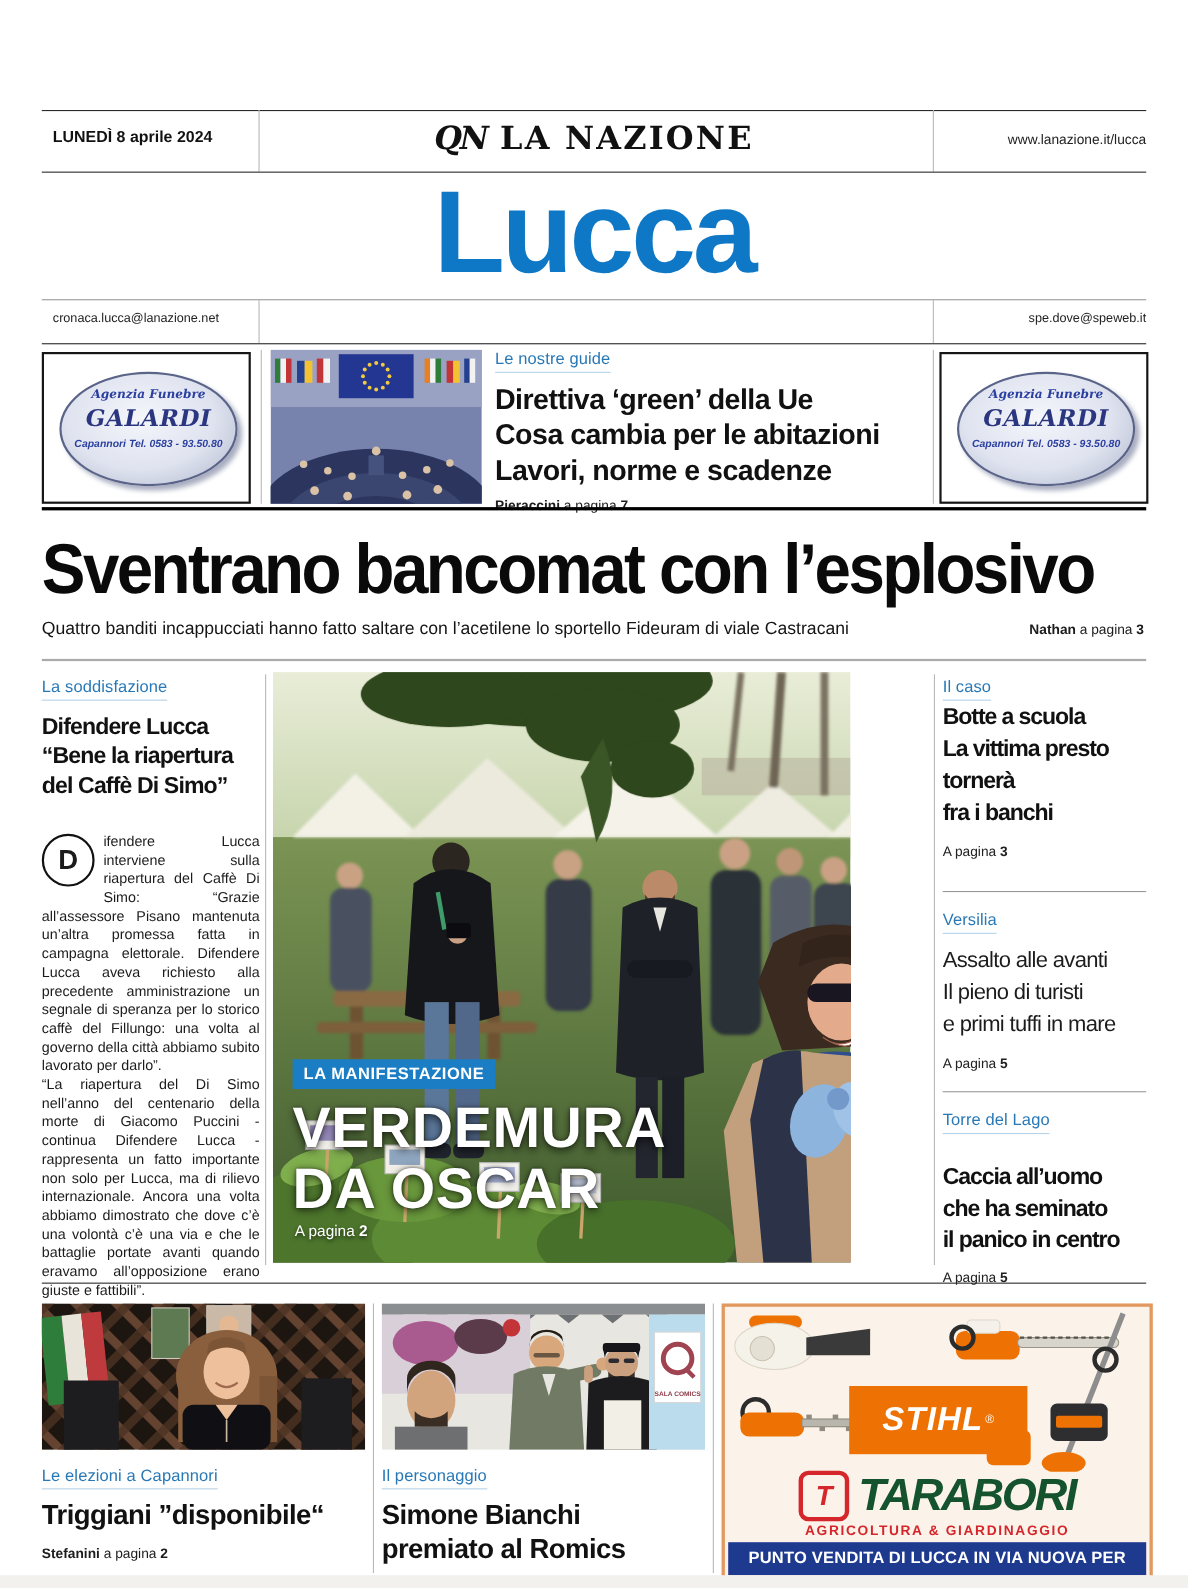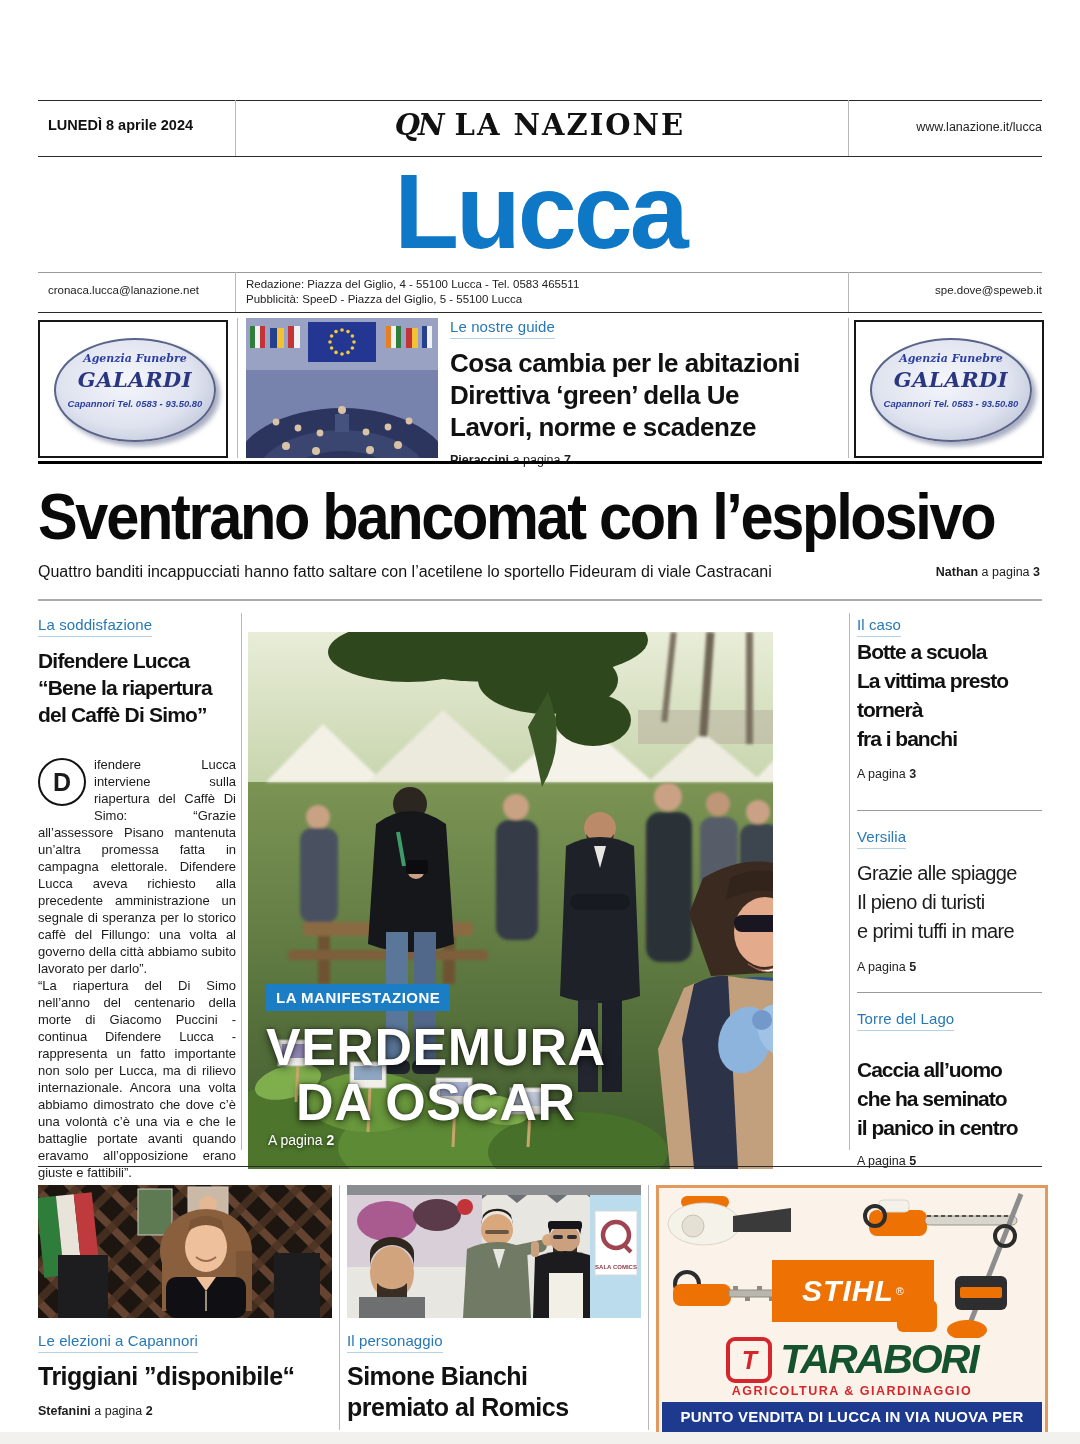--- a/index.html
+++ b/index.html
@@ -69,24 +69,20 @@
   <div class="abs" style="right:38px;top:120px;font-size:12.5px;color:#222;">www.lanazione.it/lucca</div>
   <div class="vline" style="left:235px;top:100px;height:56px"></div>
   <div class="vline" style="left:848px;top:100px;height:56px"></div>
   <div class="hline" style="top:156px"></div>
 
   <div class="abs" style="left:0;width:1080px;top:152px;height:118px;line-height:118px;text-align:center;
        font-size:106px;font-weight:bold;letter-spacing:-3px;color:#0e78c6;">Lucca</div>
 
   <div class="hline soft" style="top:272px"></div>
   <div class="abs" style="left:48px;top:284px;font-size:11.5px;color:#222;">cronaca.lucca@lanazione.net</div>
-  <div class="abs" style="left:246px;top:277px;font-size:11.5px;line-height:15px;color:#222;">
-    <div>Redazione: Piazza del Giglio, 4 - 55100 Lucca - Tel. 0583 465511</div>
-    <div>Pubblicità: SpeeD - Piazza del Giglio, 5 - 55100 Lucca</div>
-  </div>
   <div class="abs" style="right:38px;top:284px;font-size:11.5px;color:#222;">spe.dove@speweb.it</div>
   <div class="vline" style="left:235px;top:272px;height:40px"></div>
   <div class="vline" style="left:848px;top:272px;height:40px"></div>
   <div class="hline" style="top:312px"></div>
 
   <div class="adbox" style="left:38px;top:320px;width:186px;height:134px;">
     <div class="oval">
       <div class="l1">Agenzia Funebre</div>
       <div class="l2">GALARDI</div>
       <div class="l3">Capannori  Tel. 0583 - 93.50.80</div>
@@ -144,22 +140,22 @@
       <circle cx="40" cy="128" r="4"></circle>
         <circle cx="70" cy="133" r="4"></circle>
         <circle cx="124" cy="132" r="4"></circle>
         <circle cx="152" cy="127" r="4"></circle>
     </g>
   </svg>
 
   <div class="abs" style="left:450px;top:318px;">
     <span class="kicker">Le nostre guide</span>
     <div style="margin-top:8px;">
+      <div class="guide-line">Direttiva ‘green’ della Ue</div>
       <div class="guide-line">Cosa cambia per le abitazioni</div>
-      <div class="guide-line">Direttiva ‘green’ della Ue</div>
       <div class="guide-line">Lavori, norme e scadenze</div>
     </div>
     <div class="byline" style="margin-top:10px;"><b>Pieraccini</b><span> a pagina </span><b>7</b></div>
   </div>
   <div class="vline" style="left:848px;top:318px;height:140px"></div>
 
   <div class="adbox" style="left:854px;top:320px;width:186px;height:134px;">
     <div class="oval">
       <div class="l1">Agenzia Funebre</div>
       <div class="l2">GALARDI</div>
@@ -184,21 +180,21 @@
     <div class="body-txt" style="margin-top:28px;">
       <p><span class="dropcap">D</span><span>ifendere Lucca interviene sulla riapertura del Caffè Di Simo: “Grazie all’assessore Pisano mantenuta un’altra promessa fatta in campagna elettorale. Difendere Lucca aveva richiesto alla precedente amministrazione un segnale di speranza per lo storico caffè del Fillungo: una volta al governo della città abbiamo subito lavorato per darlo”.</span></p>
       <p><span>“La riapertura del Di Simo nell’anno del centenario della morte di Giacomo Puccini - continua Difendere Lucca - rappresenta un fatto importante non solo per Lucca, ma di rilievo internazionale. Ancora una volta abbiamo dimostrato che dove c’è una volontà c’è una via e che le battaglie portate avanti quando eravamo all’opposizione erano giuste e fattibili”.</span></p>
     </div>
     <div class="copyright" style="margin-top:14px;">© RIPRODUZIONE RISERVATA</div>
   </div>
 
   <div class="vline" style="left:241px;top:613px;height:537px"></div>
   <div class="vline" style="left:849px;top:613px;height:537px"></div>
 
-  <div class="abs" style="left:248px;top:632px;width:525px;height:537px;overflow:hidden;text-align:center;">
+  <div class="abs" style="left:248px;top:611px;width:525px;height:537px;overflow:hidden;">
     <svg width="597" height="537" viewBox="0 0 597 537">
       <defs>
         <linearGradient id="vsky" x1="0" y1="0" x2="0" y2="1">
           <stop offset="0" stop-color="#e9edd8"></stop>
             <stop offset="1" stop-color="#c3d2a8"></stop>
         </linearGradient>
         <linearGradient id="vgrass" x1="0" y1="0" x2="0" y2="1">
           <stop offset="0" stop-color="#7b9454"></stop>
             <stop offset="1" stop-color="#3f5a2d"></stop>
         </linearGradient>
@@ -319,21 +315,21 @@
       <div class="ri-b">tornerà</div>
       <div class="ri-b">fra i banchi</div>
     </div>
     <div class="pageref" style="margin-top:14px;"><span>A pagina </span><b>3</b></div>
   </div>
   <div class="abs" style="left:857px;top:810px;width:185px;height:1px;background:#999;"></div>
 
   <div class="abs" style="left:857px;top:828px;width:188px;">
     <span class="kicker">Versilia</span>
     <div style="margin-top:10px;">
-      <div class="ri-r">Grazie alle spiagge</div>
+      <div class="ri-r">Assalto alle avanti</div>
       <div class="ri-r">Il pieno di turisti</div>
       <div class="ri-r">e primi tuffi in mare</div>
     </div>
     <div class="pageref" style="margin-top:14px;"><span>A pagina </span><b>5</b></div>
   </div>
   <div class="abs" style="left:857px;top:992px;width:185px;height:1px;background:#999;"></div>
 
   <div class="abs" style="left:857px;top:1010px;width:188px;">
     <span class="kicker">Torre del Lago</span>
     <div style="margin-top:24px;">

